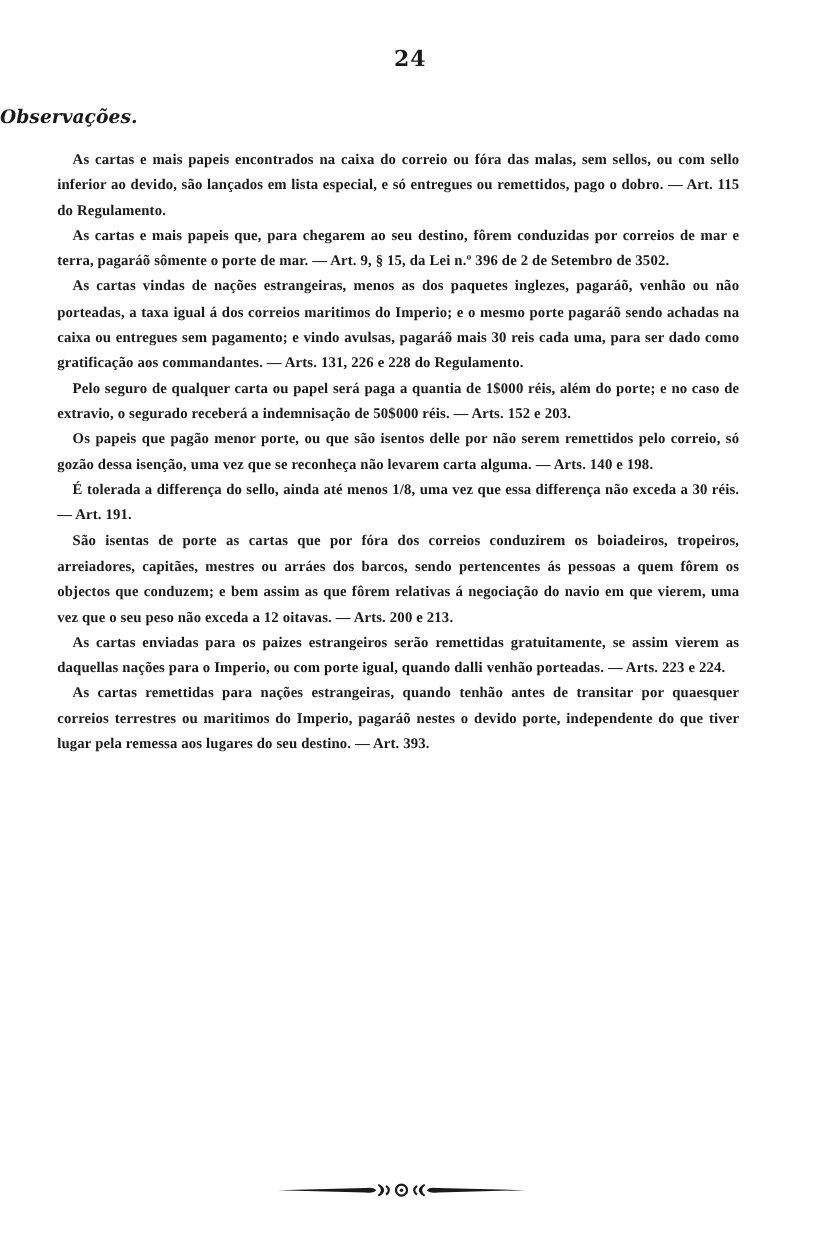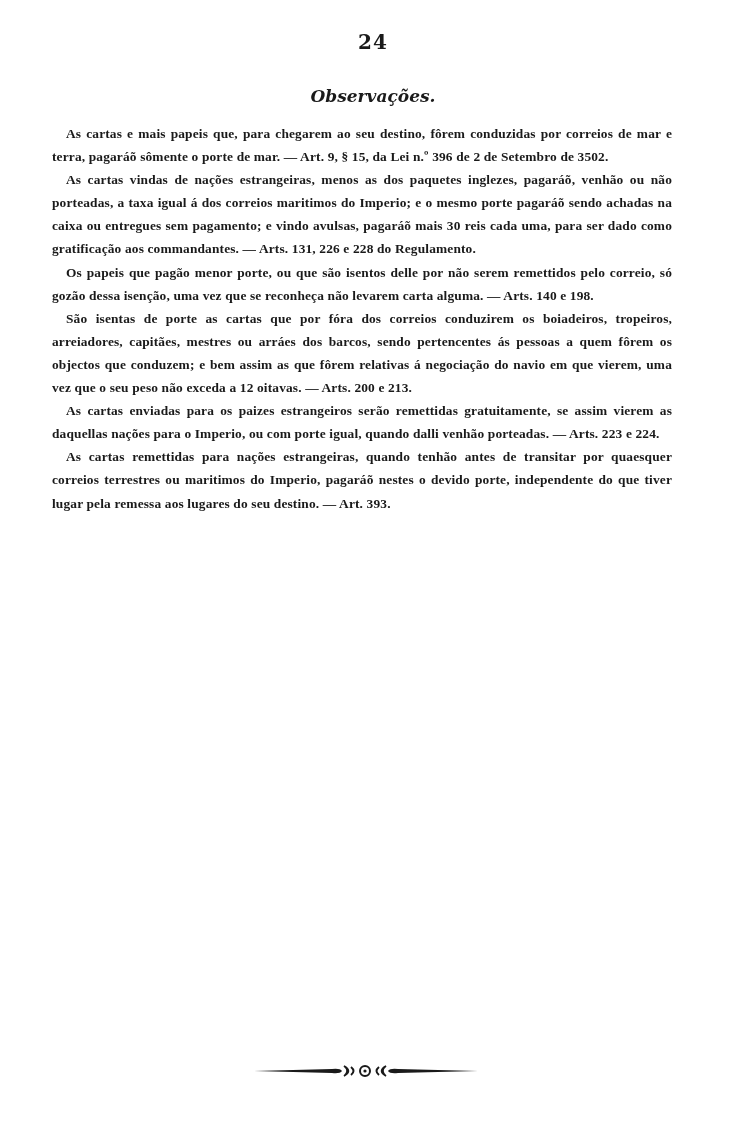--- a/index.html
+++ b/index.html
@@ -1,39 +1,42 @@
 <!DOCTYPE html>
 <html><head>
 <meta charset="utf-8">
 <style>
   html, body { margin: 0; padding: 0; background: #ffffff; }
   body { width: 746px; height: 1144px; position: relative; overflow: hidden;
          font-family: "DejaVu Serif", "Liberation Serif", serif; color: #1a1a1a; }
-  .page { position: absolute; left: 0; top: 0; width: 746px; height: 840px; }
+  .page { position: absolute; left: 0; top: 11px; width: 746px; height: 840px; }
   .page-number { position: absolute; top: 30px; left: 0; width: 746px; text-align: center;
                  font-size: 20px; font-weight: bold; letter-spacing: 1px; }
-  .heading { position: absolute; top: 86px; left: 0; width: 746px; text-align: center;
+  .heading { position: absolute; top: 86px; left: 0; width: 746px; 
              font-size: 17px; font-style: italic; font-weight: bold; }
   .body { position: absolute; top: 122px; left: 52px; width: 620px; }
   .para { margin: 0; font-size: 13.4px; line-height: 23.1px; text-align: justify;
           text-indent: 14px; font-family: "Liberation Serif", "DejaVu Serif", serif;
           font-weight: bold; letter-spacing: 0.15px; }
   .ornament { position: absolute; top: 1064px; left: 252px; width: 226px; height: 14px; }
 </style>
 </head>
 <body>
 
 <div class="page">
   <div class="page-number">24</div>
   <div class="heading">Observações.</div>
 
   <div class="body">
+    <p class="para">As cartas e mais papeis encontrados na caixa do correio ou fóra das malas, sem sellos, ou com sello inferior ao devido, são lançados em lista especial, e só entregues ou remettidos, pago o dobro. — Art. 115 do Regulamento.</p>
     <p class="para">As cartas e mais papeis que, para chegarem ao seu destino, fôrem conduzidas por correios de mar e terra, pagaráõ sômente o porte de mar. — Art. 9, § 15, da Lei n.º 396 de 2 de Setembro de 3502.</p>
     <p class="para">As cartas vindas de nações estrangeiras, menos as dos paquetes inglezes, pagaráõ, venhão ou não porteadas, a taxa igual á dos correios maritimos do Imperio; e o mesmo porte pagaráõ sendo achadas na caixa ou entregues sem pagamento; e vindo avulsas, pagaráõ mais 30 reis cada uma, para ser dado como gratificação aos commandantes. — Arts. 131, 226 e 228 do Regulamento.</p>
+    <p class="para">Pelo seguro de qualquer carta ou papel será paga a quantia de 1$000 réis, além do porte; e no caso de extravio, o segurado receberá a indemnisação de 50$000 réis. — Arts. 152 e 203.</p>
     <p class="para">Os papeis que pagão menor porte, ou que são isentos delle por não serem remettidos pelo correio, só gozão dessa isenção, uma vez que se reconheça não levarem carta alguma. — Arts. 140 e 198.</p>
+    <p class="para">É tolerada a differença do sello, ainda até menos 1/8, uma vez que essa differença não exceda a 30 réis. — Art. 191.</p>
     <p class="para">São isentas de porte as cartas que por fóra dos correios conduzirem os boiadeiros, tropeiros, arreiadores, capitães, mestres ou arráes dos barcos, sendo pertencentes ás pessoas a quem fôrem os objectos que conduzem; e bem assim as que fôrem relativas á negociação do navio em que vierem, uma vez que o seu peso não exceda a 12 oitavas. — Arts. 200 e 213.</p>
     <p class="para">As cartas enviadas para os paizes estrangeiros serão remettidas gratuitamente, se assim vierem as daquellas nações para o Imperio, ou com porte igual, quando dalli venhão porteadas. — Arts. 223 e 224.</p>
     <p class="para">As cartas remettidas para nações estrangeiras, quando tenhão antes de transitar por quaesquer correios terrestres ou maritimos do Imperio, pagaráõ nestes o devido porte, independente do que tiver lugar pela remessa aos lugares do seu destino. — Art. 393.</p>
   </div>
 
   <svg class="ornament" viewBox="0 0 226 14">
     <path d="M0 7 L80 5 Q88 4 90 7 Q88 10 80 9 Z" fill="#1a1a1a"></path>
     <path d="M226 7 L146 5 Q138 4 136 7 Q138 10 146 9 Z" fill="#1a1a1a"></path>
     <circle cx="113" cy="7" r="5" fill="none" stroke="#1a1a1a" stroke-width="2"></circle>
     <circle cx="113" cy="7" r="1.6" fill="#1a1a1a"></circle>

